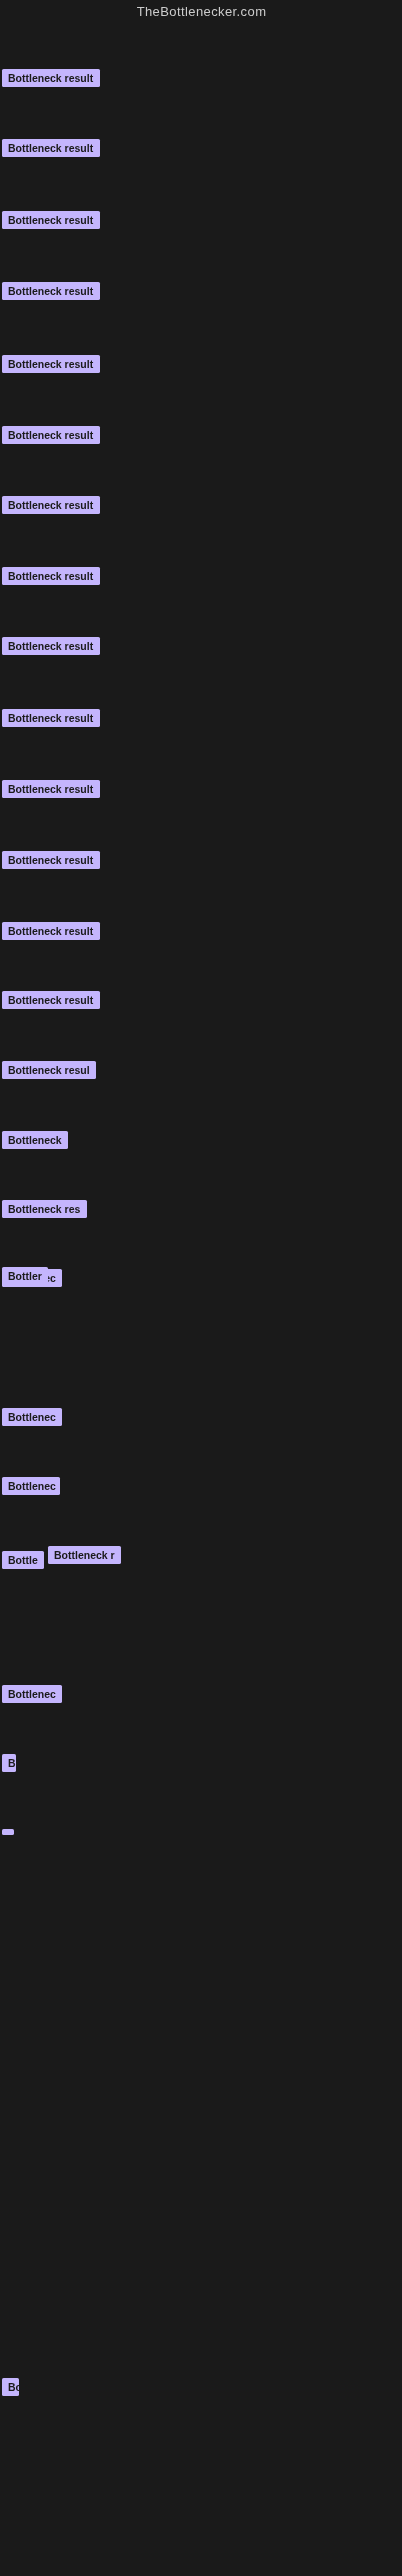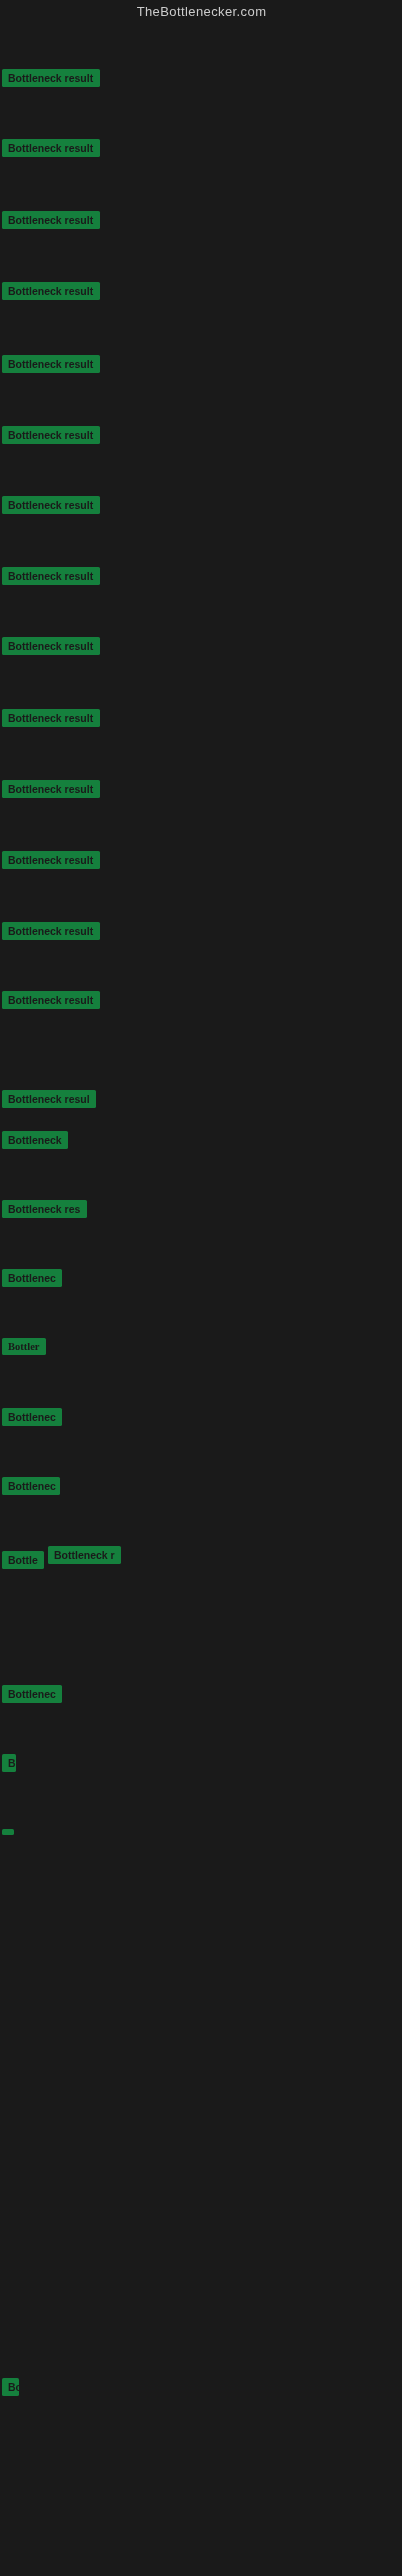--- a/index.html
+++ b/index.html
@@ -15,21 +15,21 @@
       position: relative;
     }
     .site-title {
       text-align: center;
       color: #cccccc;
       font-size: 13px;
       padding: 6.4px 0;
       letter-spacing: 0.4px;
     }
     .bottleneck-badge {
-      background-color: #15803d;
+      background-color: #c4b5fd;
       color: #1a1a1a;
       font-size: 10.5px;
       font-weight: bold;
       padding: 3.2px 6.4px;
       display: inline-block;
       border-radius: 1.6px;
       white-space: nowrap;
       overflow: hidden;
     }
   </style>
@@ -48,25 +48,25 @@
     <div style="position: absolute; top: 332px; left: 1.6px;"><span class="bottleneck-badge">Bottleneck result</span></div>
     <div style="position: absolute; top: 403px; left: 1.6px;"><span class="bottleneck-badge">Bottleneck result</span></div>
     <div style="position: absolute; top: 473px; left: 1.6px;"><span class="bottleneck-badge">Bottleneck result</span></div>
     <div style="position: absolute; top: 544px; left: 1.6px;"><span class="bottleneck-badge">Bottleneck result</span></div>
     <div style="position: absolute; top: 614px; left: 1.6px;"><span class="bottleneck-badge">Bottleneck result</span></div>
     <div style="position: absolute; top: 686px; left: 1.6px;"><span class="bottleneck-badge">Bottleneck result</span></div>
     <div style="position: absolute; top: 757px; left: 1.6px;"><span class="bottleneck-badge">Bottleneck result</span></div>
     <div style="position: absolute; top: 828px; left: 1.6px;"><span class="bottleneck-badge">Bottleneck result</span></div>
     <div style="position: absolute; top: 899px; left: 1.6px;"><span class="bottleneck-badge">Bottleneck result</span></div>
     <div style="position: absolute; top: 968px; left: 1.6px;"><span class="bottleneck-badge" style="max-width: 125px;">Bottleneck result</span></div>
-    <div style="position: absolute; top: 1038px; left: 1.6px;"><span class="bottleneck-badge" style="max-width: 119px; margin-top: 29px;">Bottleneck resul</span></div>
+    <div style="position: absolute; top: 1038px; left: 1.6px;"><span class="bottleneck-badge" style="max-width: 119px;">Bottleneck resul</span></div>
     <div style="position: absolute; top: 1108px; left: 1.6px;"><span class="bottleneck-badge" style="max-width: 72px;">Bottleneck</span></div>
     <div style="position: absolute; top: 1177px; left: 1.6px;"><span class="bottleneck-badge" style="max-width: 93px;">Bottleneck res</span></div>
     <div style="position: absolute; top: 1246px; left: 1.6px;"><span class="bottleneck-badge" style="max-width: 66px;">Bottlenec</span></div>
-    <div style="position: absolute; top: 1315px; left: 1.6px; font-family: Liberation Serif, serif;"><span class="bottleneck-badge" style="max-width: 48px;">Bottler</span></div>
+    <div style="position: absolute; top: 1244px; left: 1.6px;"><span class="bottleneck-badge" style="max-width: 48px;">Bottler</span></div>
     <div style="position: absolute; top: 1385px; left: 1.6px;"><span class="bottleneck-badge" style="max-width: 66px;">Bottlenec</span></div>
     <div style="position: absolute; top: 1454px; left: 1.6px;"><span class="bottleneck-badge" style="max-width: 58px;">Bottlenec</span></div>
     <div style="position: absolute; top: 1523px; left: 1.6px; padding-left: 46px;"><span class="bottleneck-badge" style="max-width: 81px;">Bottleneck r</span></div>
     <div style="position: absolute; top: 1528px; left: 1.6px;"><span class="bottleneck-badge" style="max-width: 44px;">Bottle</span></div>
     <div style="position: absolute; top: 1662px; left: 1.6px;"><span class="bottleneck-badge" style="max-width: 66px;">Bottlenec</span></div>
     <div style="position: absolute; top: 1731px; left: 1.6px;"><span class="bottleneck-badge" style="max-width: 14.5px;">B</span></div>
     <div style="position: absolute; top: 1800px; left: 1.6px;"><span class="bottleneck-badge" style="width: 6.4px;"></span></div>
     <div style="position: absolute; top: 1869px; left: 1.6px;"></div>
     <div style="position: absolute; top: 1938px; left: 1.6px;"></div>
     <div style="position: absolute; top: 2008px; left: 1.6px;"></div>

